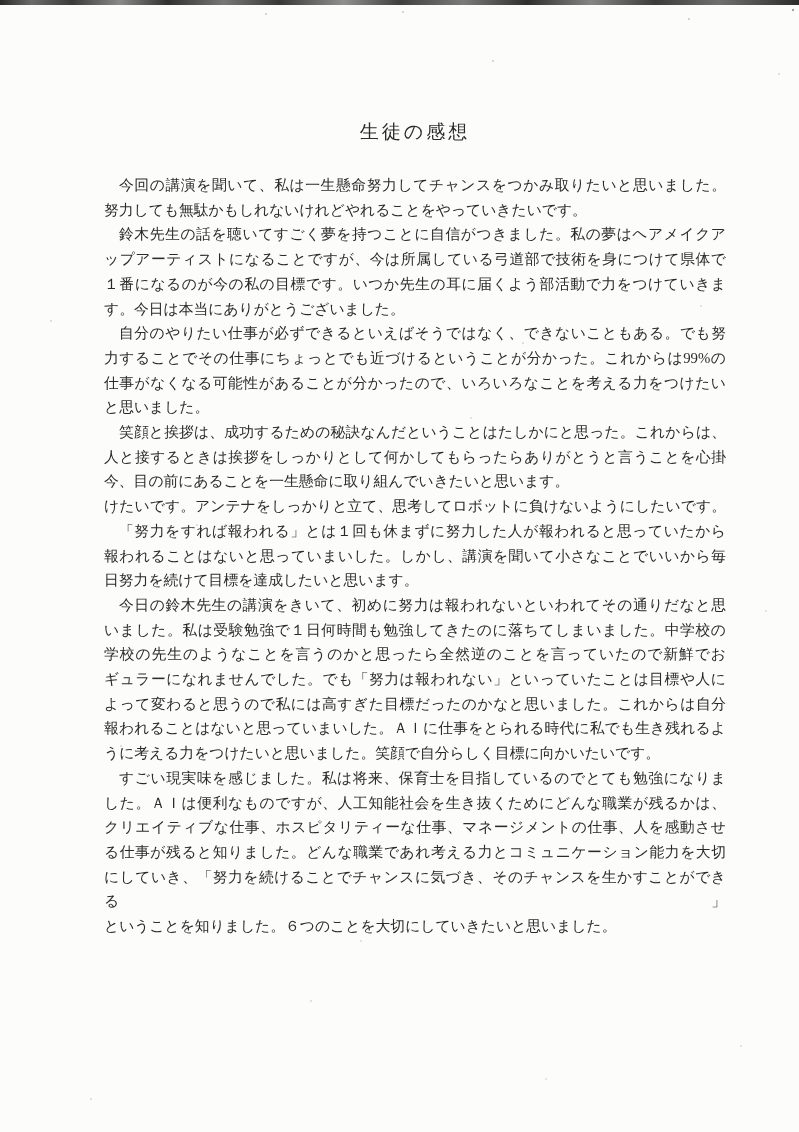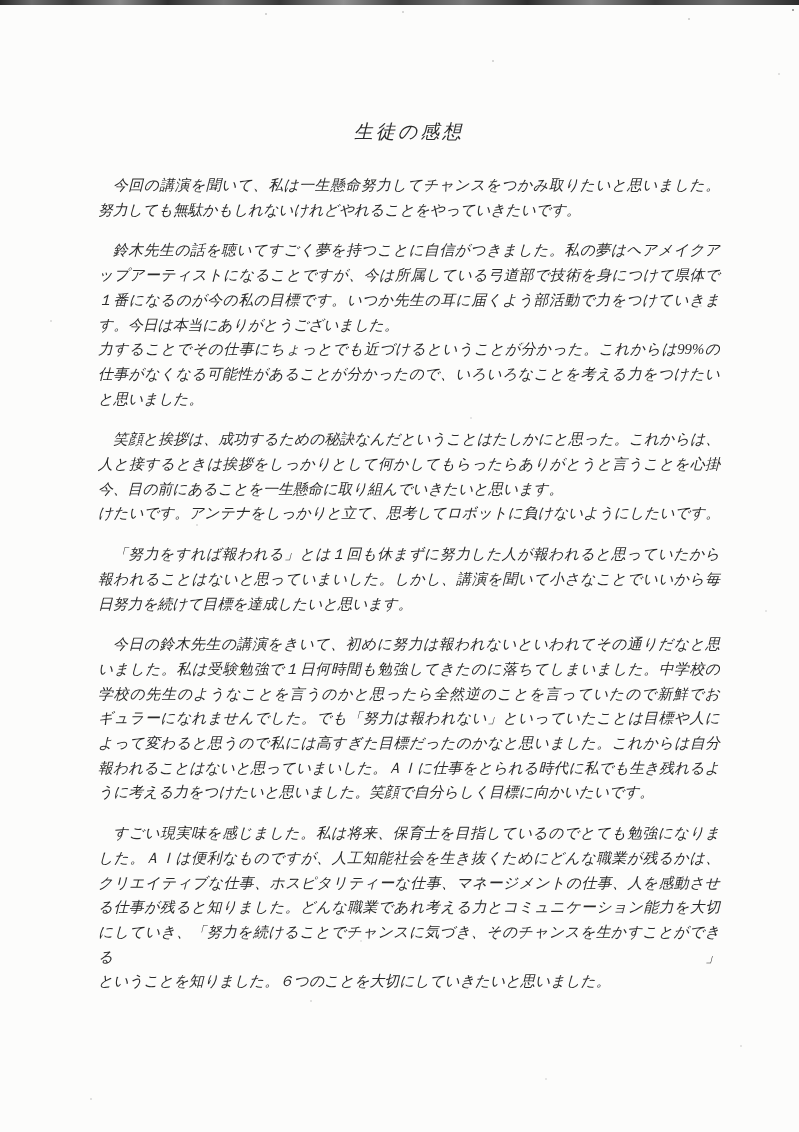--- a/index.html
+++ b/index.html
@@ -46,24 +46,23 @@
       655px 880px 0 rgba(150,150,150,0.22),
       360px 940px 0 rgba(150,150,150,0.22),
       310px 1000px 0 rgba(140,140,140,0.25),
       740px 1045px 0 rgba(150,150,150,0.25),
       545px 1078px 0 rgba(150,150,150,0.22),
       90px 1098px 0 rgba(140,140,140,0.25),
       792px 9px 0 rgba(70,70,70,0.5);
   }
   .content {
     position: absolute;
-    left: 98px;
+    left: 104px;
     top: 0;
     width: 622px;
-    font-style: italic;
   }
   .title {
     margin: 119px 0 0 0;
     font-size: 19px;
     font-weight: 500;
     text-align: center;
     letter-spacing: 3px;
     color: #2b2b2b;
   }
   .paragraphs {
@@ -80,21 +79,20 @@
     white-space: nowrap;
   }
   .line.fill {
     white-space: normal;
     text-align: justify;
     text-align-last: justify;
     text-justify: inter-character;
   }
   .line.first {
     text-indent: 15px;
-    margin-top: 16px;
   }
 </style>
 </head>
 <body>
 
 <div class="sheet">
   <div class="scan-strip"></div>
   <div class="specks"></div>
   <div class="content">
     <h1 class="title">生徒の感想</h1>
@@ -103,20 +101,21 @@
           <div class="line first fill">今回の講演を聞いて、私は一生懸命努力してチャンスをつかみ取りたいと思いました。</div>
           <div class="line">努力しても無駄かもしれないけれどやれることをやっていきたいです。</div>
         </div>
         <div class="paragraph">
           <div class="line first fill">鈴木先生の話を聴いてすごく夢を持つことに自信がつきました。私の夢はヘアメイクア</div>
           <div class="line fill">ップアーティストになることですが、今は所属している弓道部で技術を身につけて県体で</div>
           <div class="line fill">１番になるのが今の私の目標です。いつか先生の耳に届くよう部活動で力をつけていきま</div>
           <div class="line">す。今日は本当にありがとうございました。</div>
         </div>
         <div class="paragraph">
+          <div class="line first fill">自分のやりたい仕事が必ずできるといえばそうではなく、できないこともある。でも努</div>
           <div class="line fill">力することでその仕事にちょっとでも近づけるということが分かった。これからは99%の</div>
           <div class="line fill">仕事がなくなる可能性があることが分かったので、いろいろなことを考える力をつけたい</div>
           <div class="line">と思いました。</div>
         </div>
         <div class="paragraph">
           <div class="line first fill">笑顔と挨拶は、成功するための秘訣なんだということはたしかにと思った。これからは、</div>
           <div class="line fill">人と接するときは挨拶をしっかりとして何かしてもらったらありがとうと言うことを心掛</div>
           <div class="line">今、目の前にあることを一生懸命に取り組んでいきたいと思います。</div>
           <div class="line fill">けたいです。アンテナをしっかりと立て、思考してロボットに負けないようにしたいです。</div>
         </div>

